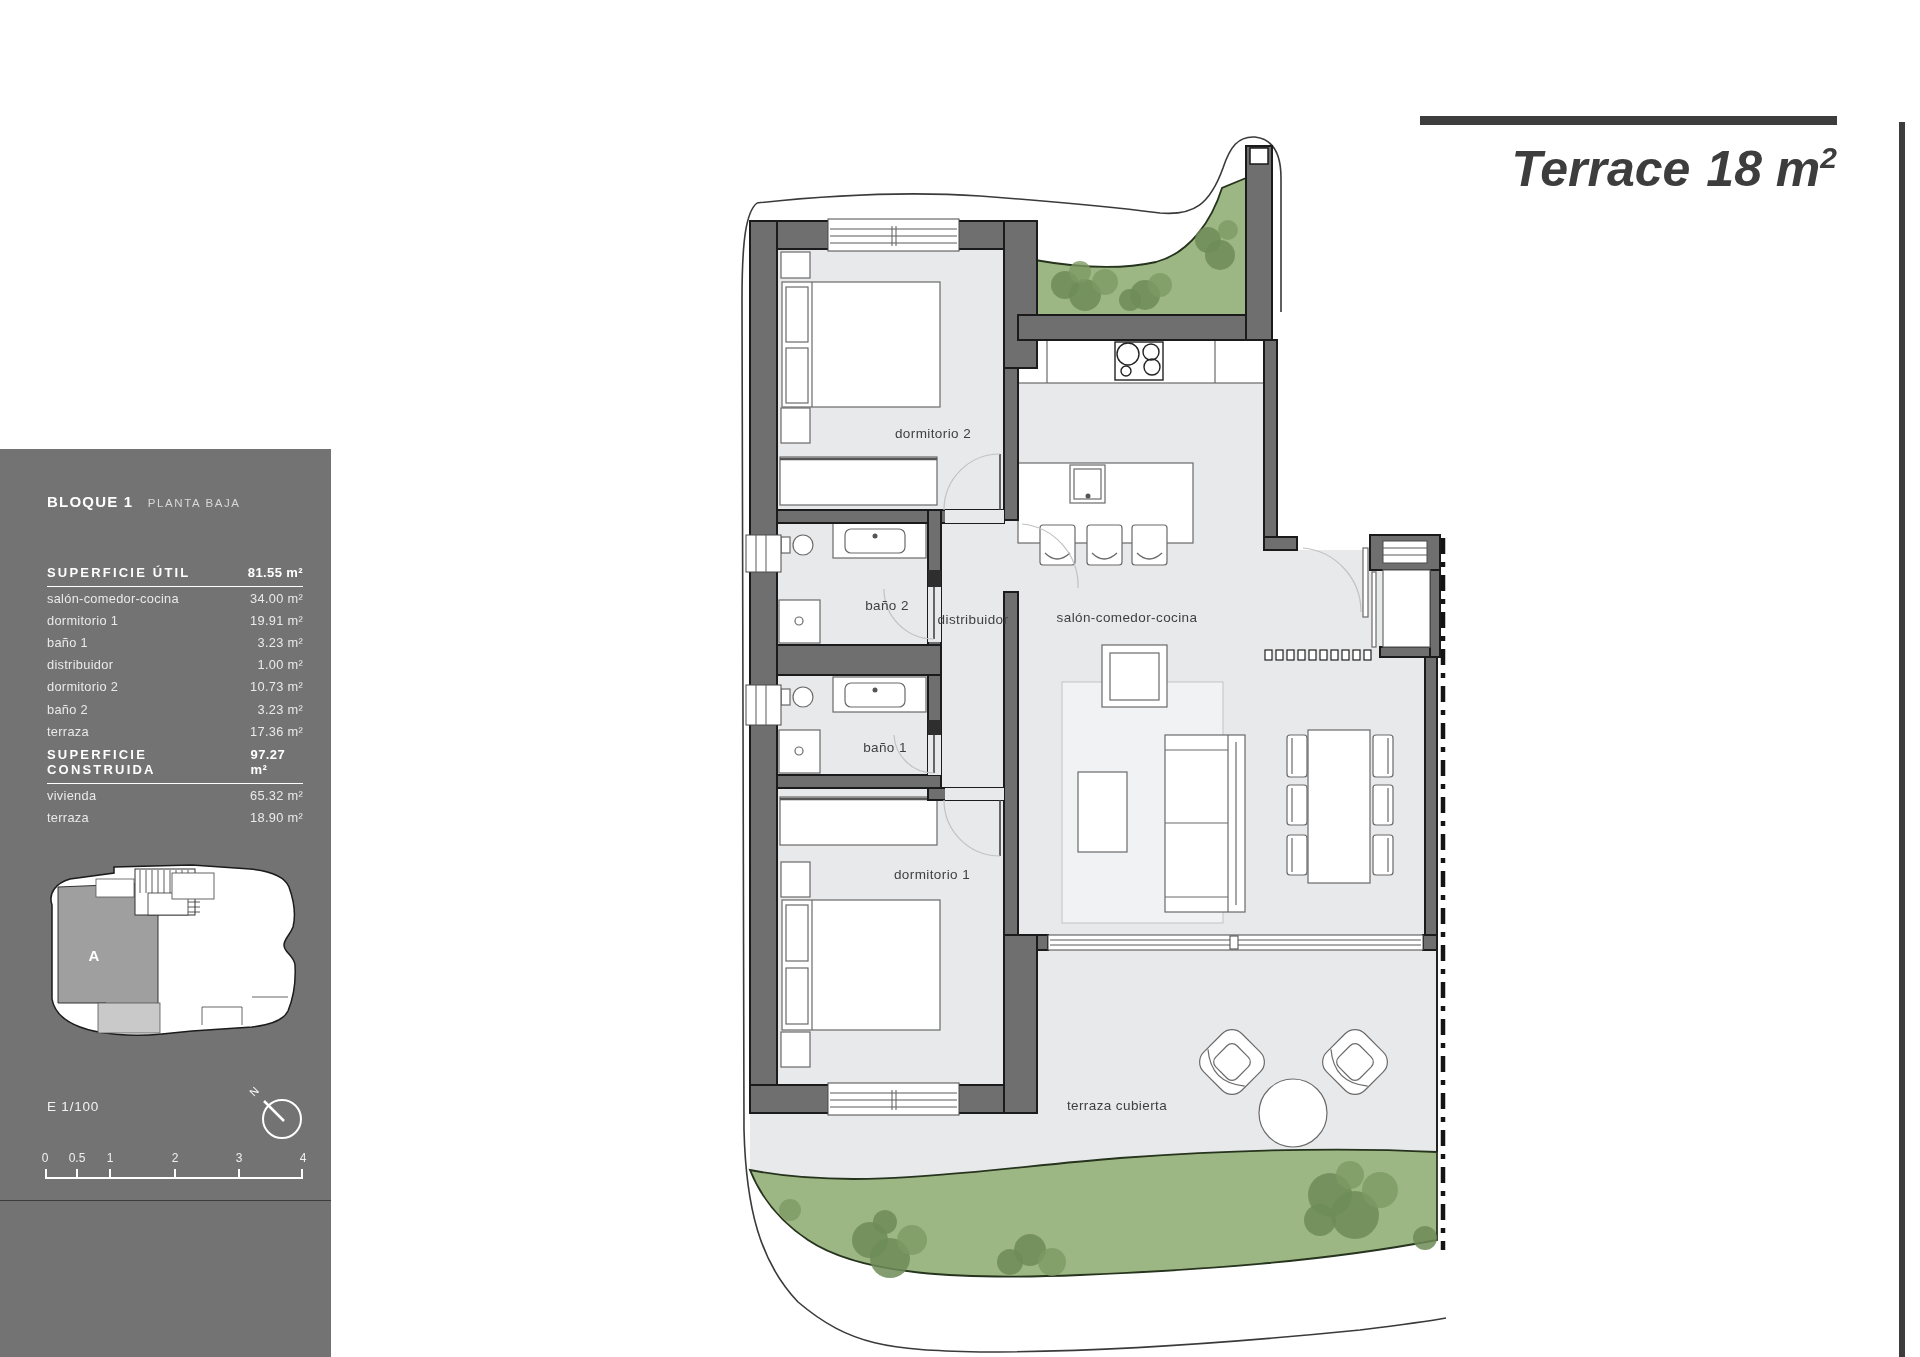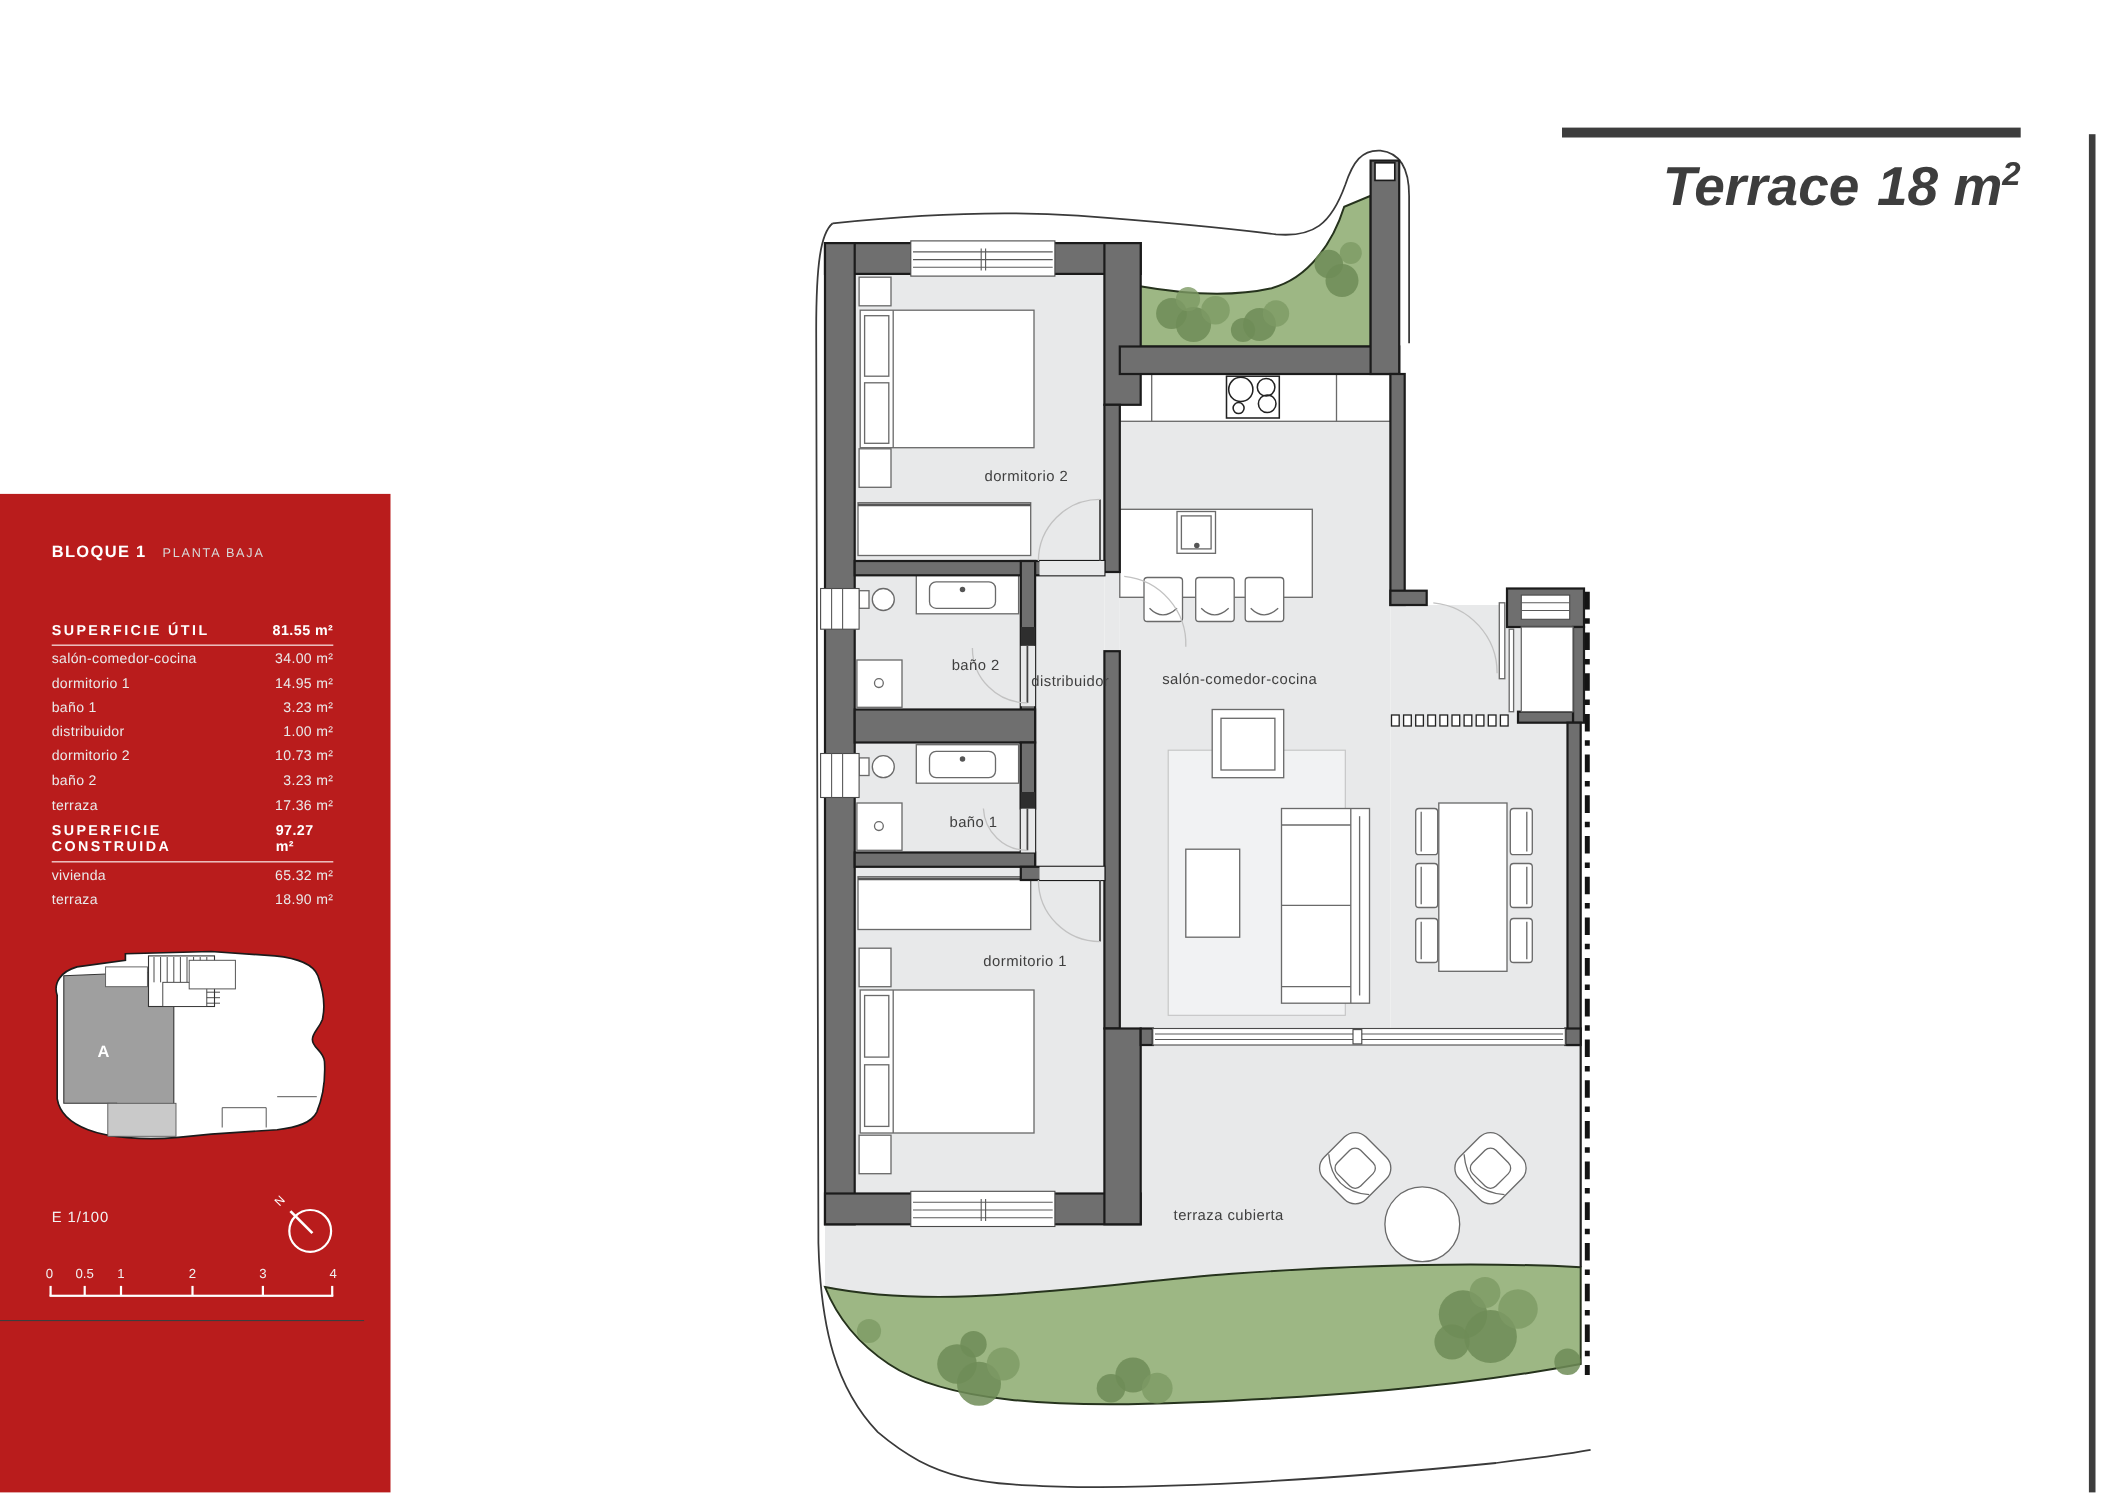--- a/index.html
+++ b/index.html
@@ -1,20 +1,20 @@
 <!DOCTYPE html>
 <html><head>
 <meta charset="utf-8">
 <style>
   html,body{margin:0;padding:0;background:#ffffff;}
   .canvas{position:relative;width:1920px;height:1357px;background:#fff;overflow:hidden;
           font-family:"Liberation Sans",sans-serif;}
 
   
-  .sidebar{position:absolute;left:0;top:449px;width:331px;height:908px;background:#b91c1c;color:#fff;padding-left:24px;}
+  .sidebar{position:absolute;left:0;top:449px;width:331px;height:908px;background:#737373;color:#fff;}
   .block-title{position:absolute;left:47px;top:44px;white-space:nowrap;}
   .block-title .b{font-size:15px;font-weight:bold;letter-spacing:1.2px;}
   .block-title .s{font-size:11.5px;color:#d8d8d8;letter-spacing:1.6px;margin-left:10px;}
   .tbl{position:absolute;left:47px;width:256px;}
   .tbl-util{top:116px;}
   .tbl-constr{top:298px;}
   .thead{display:flex;justify-content:space-between;align-items:flex-end;
          font-weight:bold;font-size:13px;letter-spacing:2.2px;
          padding-bottom:6px;border-bottom:1.5px solid #ffffff;}
   .thead .total{letter-spacing:.4px;font-size:13px;}
@@ -369,21 +369,21 @@
       </div>
       <div>
 
           <div class="trow">
             <span>salón-comedor-cocina</span>
             <span>34.00 m²</span>
           </div>
 
           <div class="trow">
             <span>dormitorio 1</span>
-            <span>14.95 m²</span>
+            <span>19.91 m²</span>
           </div>
 
           <div class="trow">
             <span>baño 1</span>
             <span>3.23 m²</span>
           </div>
 
           <div class="trow">
             <span>distribuidor</span>
             <span>1.00 m²</span>

